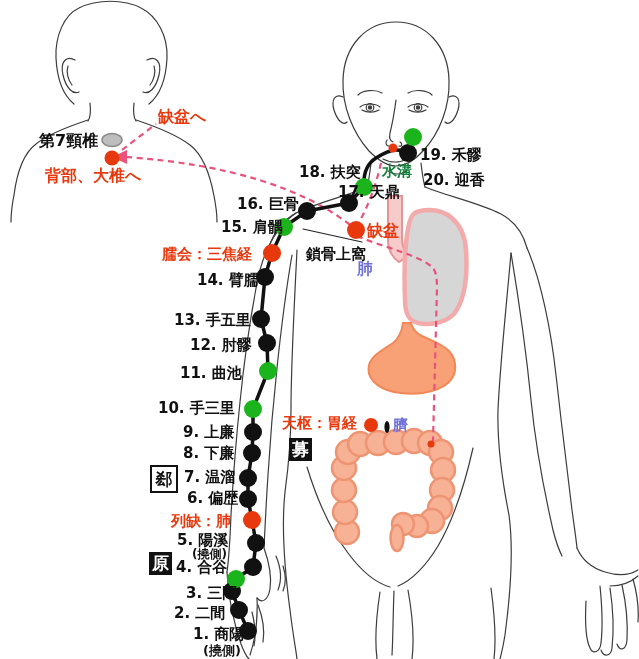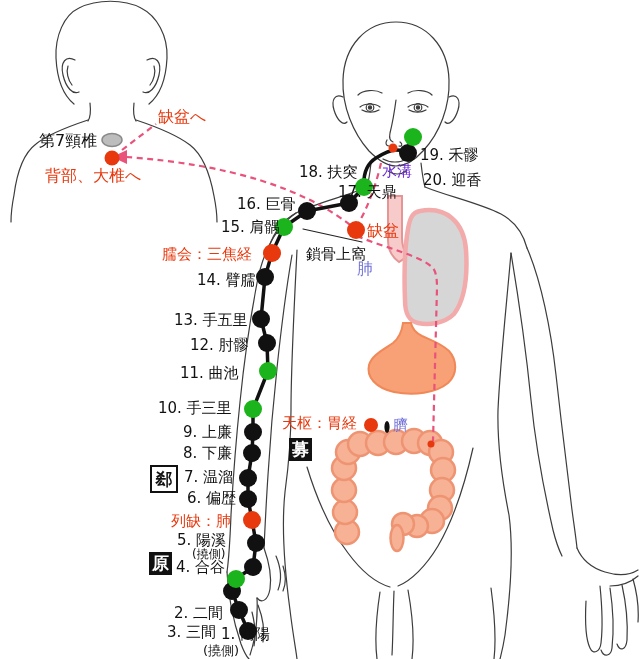--- a/index.html
+++ b/index.html
@@ -1,24 +1,24 @@
 <!DOCTYPE html>
 <html><head>
 <meta charset="utf-8">
 <style>
   html,body{margin:0;padding:0;background:#fff;}
   .stage{position:relative;width:639px;height:659px;background:#ffffff;overflow:hidden;
          font-family:"DejaVu Sans",sans-serif;}
   .stage svg{position:absolute;left:0;top:0;}
-  .lbl{position:absolute;font-weight:normal;font-size:15px;color:#111;
+  .lbl{position:absolute;font-weight:bold;font-size:15px;color:#111;
        white-space:nowrap;line-height:1.08;}
   .lbl.sz16{font-size:16px;}
   .lbl.sz12{font-size:12px;}
   .red{color:#e8380d;}
-  .pink{color:#6d28d9;}
+  .pink{color:#15803d;}
   .blue{color:#7070d8;}
   .badge{position:absolute;width:23px;height:23px;display:flex;align-items:center;
          justify-content:center;font-weight:bold;font-size:17px;line-height:1;}
   .badge.outline{border:2px solid #111;background:#fff;color:#111;width:24px;height:24px;}
   .badge.solid{background:#111;color:#fff;}
 </style>
 </head>
 <body>
 
 <div class="stage">
@@ -191,18 +191,18 @@
   <div class="badge solid" style="left:289px;top:438px;">募</div>
   <div class="lbl" style="left:183px;top:445px;">8. 下廉</div>
   <div class="badge outline" style="left:150px;top:465px;">郄</div>
   <div class="lbl" style="left:184px;top:469px;">7. 温溜</div>
   <div class="lbl" style="left:187px;top:490px;">6. 偏歴</div>
   <div class="lbl red" style="left:159px;top:513px;margin-left:12px;">列缺：肺</div>
   <div class="lbl" style="left:177px;top:532px;">5. 陽溪</div>
   <div class="lbl sz12" style="left:192px;top:548px;">(撓側)</div>
   <div class="badge solid" style="left:149px;top:552px;">原</div>
   <div class="lbl" style="left:176px;top:559px;">4. 合谷</div>
-  <div class="lbl" style="left:167px;top:585px;margin-top:39px;">3. 三間</div>
+  <div class="lbl" style="left:186px;top:585px;">3. 三間</div>
   <div class="lbl" style="left:174px;top:605px;">2. 二間</div>
-  <div class="lbl" style="left:193px;top:626px;margin-left:28px;">1. 商陽</div>
+  <div class="lbl" style="left:193px;top:626px;">1. 商陽</div>
   <div class="lbl" style="left:203px;top:644px;font-size:13px;">(撓側)</div>
 
 </div>
 
 </body></html>

